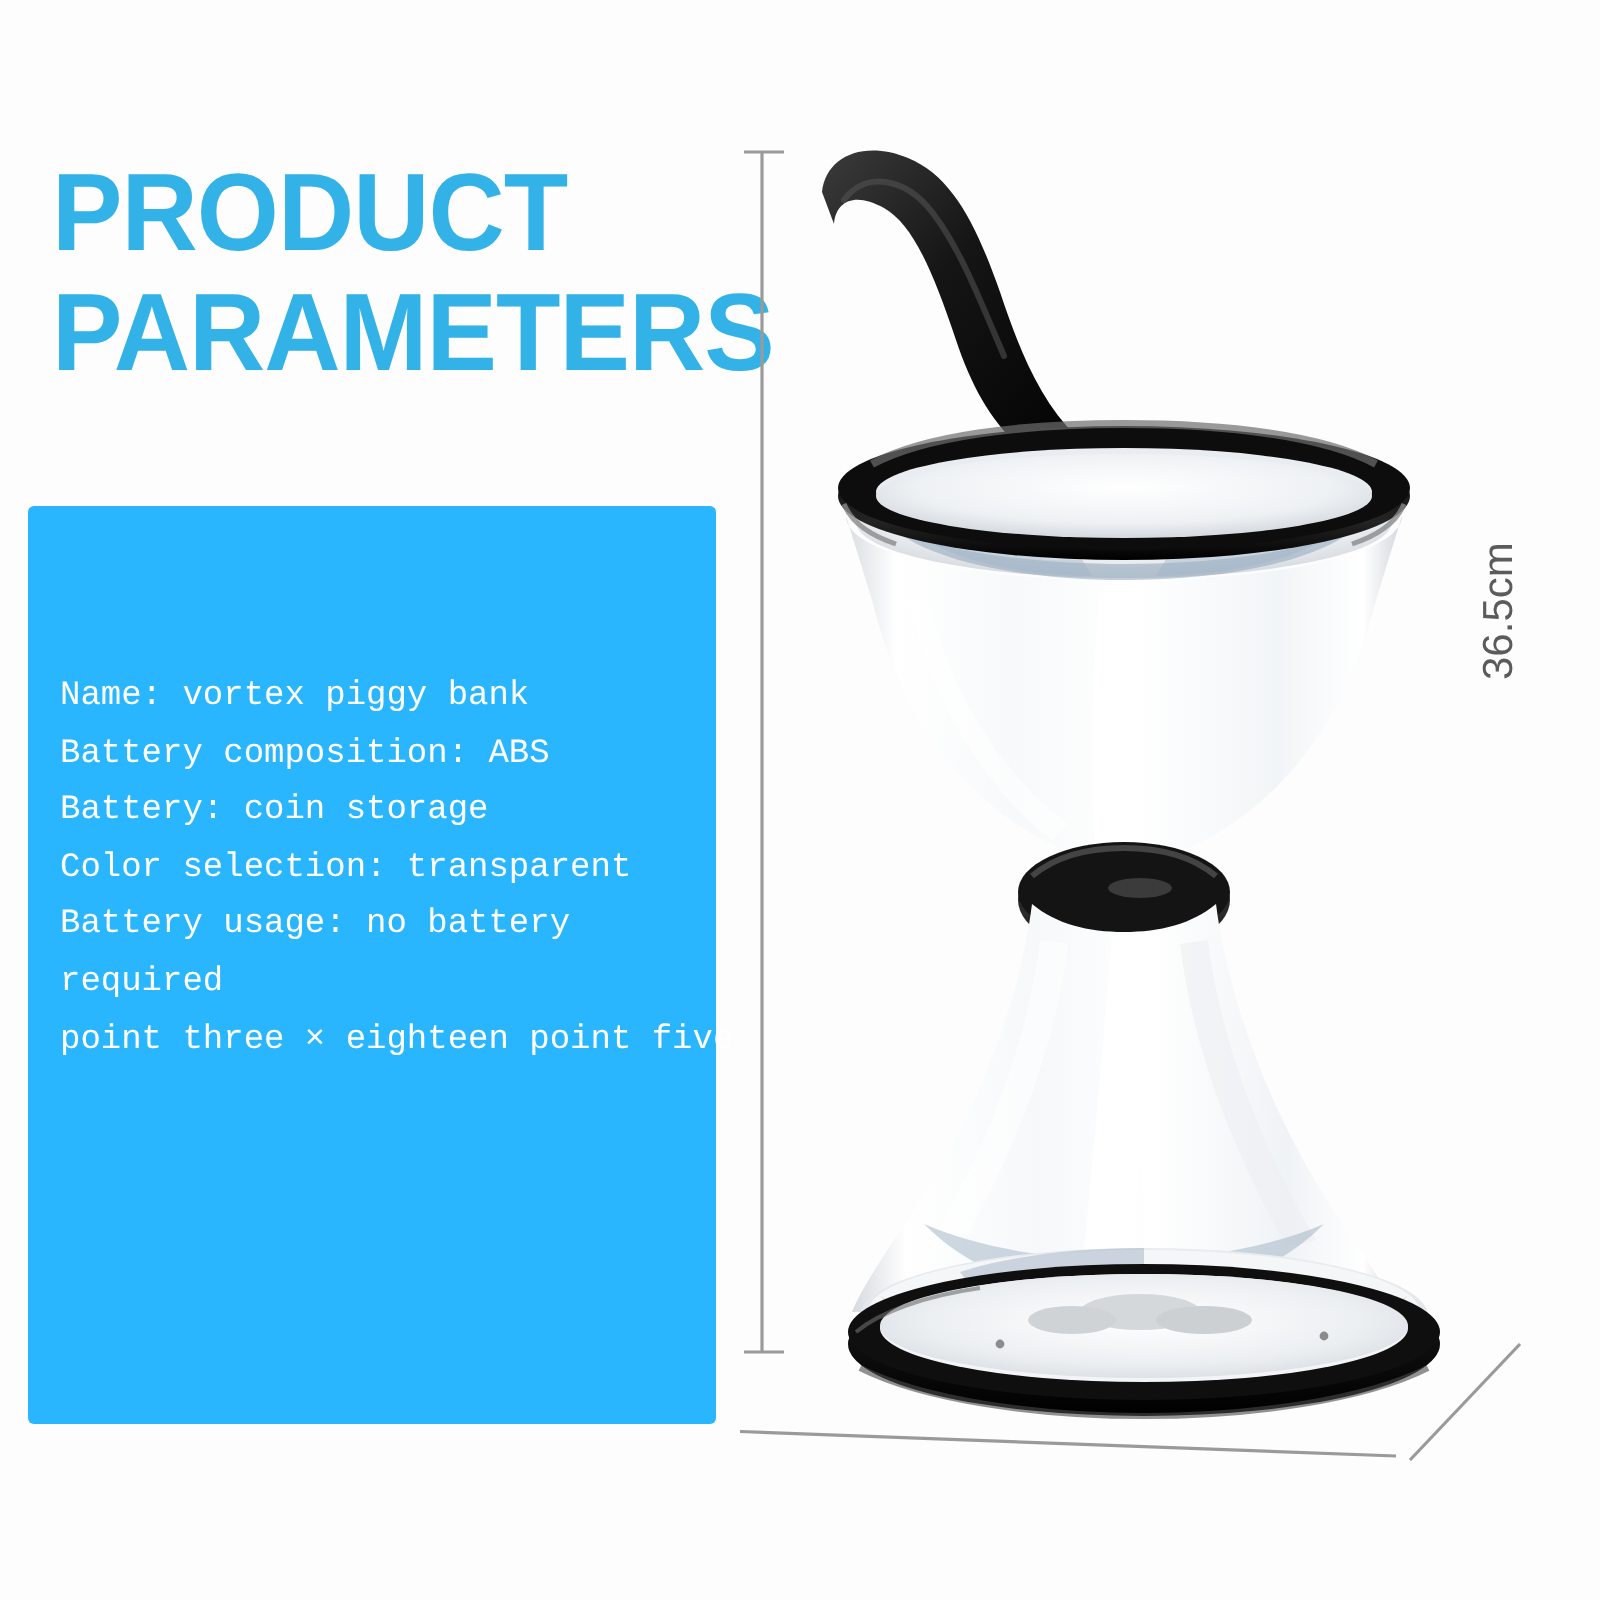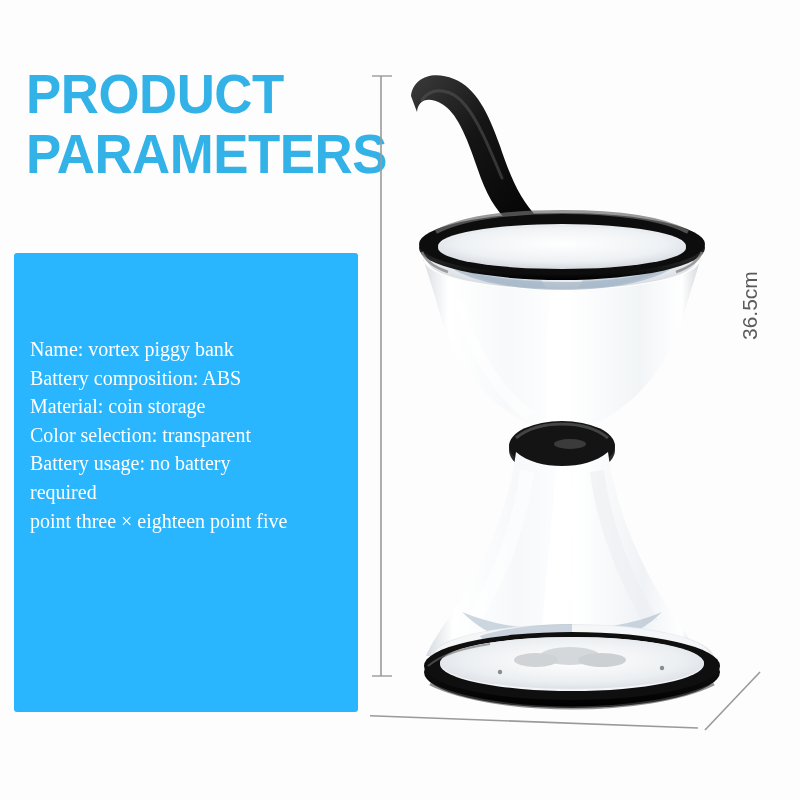--- a/index.html
+++ b/index.html
@@ -16,21 +16,21 @@
     width: 800px;
     height: 800px;
     background: #fdfdfd;
     overflow: hidden;
   }
 
   
   #title-block {
     position: absolute;
     left: 26px;
-    top: 64px;
+    top: 76px;
     width: 340px;
   }
   .title-line {
     font-family: "Liberation Sans", sans-serif;
     font-weight: bold;
     font-size: 55px;
     line-height: 60px;
     letter-spacing: -0.5px;
     color: #33b2e8;
     transform: scaleX(0.96);
@@ -52,22 +52,22 @@
     position: absolute;
     left: 16px;
     top: 82px;
     width: 322px;
     list-style: none;
     margin: 0;
     padding: 0;
   }
   #spec-list li {
     color: #ffffff;
-    font-family: Liberation Serif, serif;
-    font-size: 20px;
+    font-family: Liberation Mono, monospace;
+    font-size: 17px;
     line-height: 28.6px;
     white-space: nowrap;
     font-weight: 400;
   }
 
   
   #product-area {
     position: absolute;
     left: 370px;
     top: 0;
@@ -103,21 +103,21 @@
 
   <div id="title-block">
     <div class="title-line">PRODUCT</div>
     <div class="title-line">PARAMETERS</div>
   </div>
 
   <div id="spec-panel">
     <ul id="spec-list">
       <li>Name: vortex piggy bank</li>
       <li>Battery composition: ABS</li>
-      <li>Material: coin storage</li>
+      <li>Battery: coin storage</li>
       <li>Color selection: transparent</li>
       <li>Battery usage: no battery</li>
       <li>required</li>
       <li>point three × eighteen point five</li>
     </ul>
   </div>
 
   <div id="product-area">
     <svg id="product-svg" width="430" height="800" viewBox="0 0 430 800">
       <defs>

